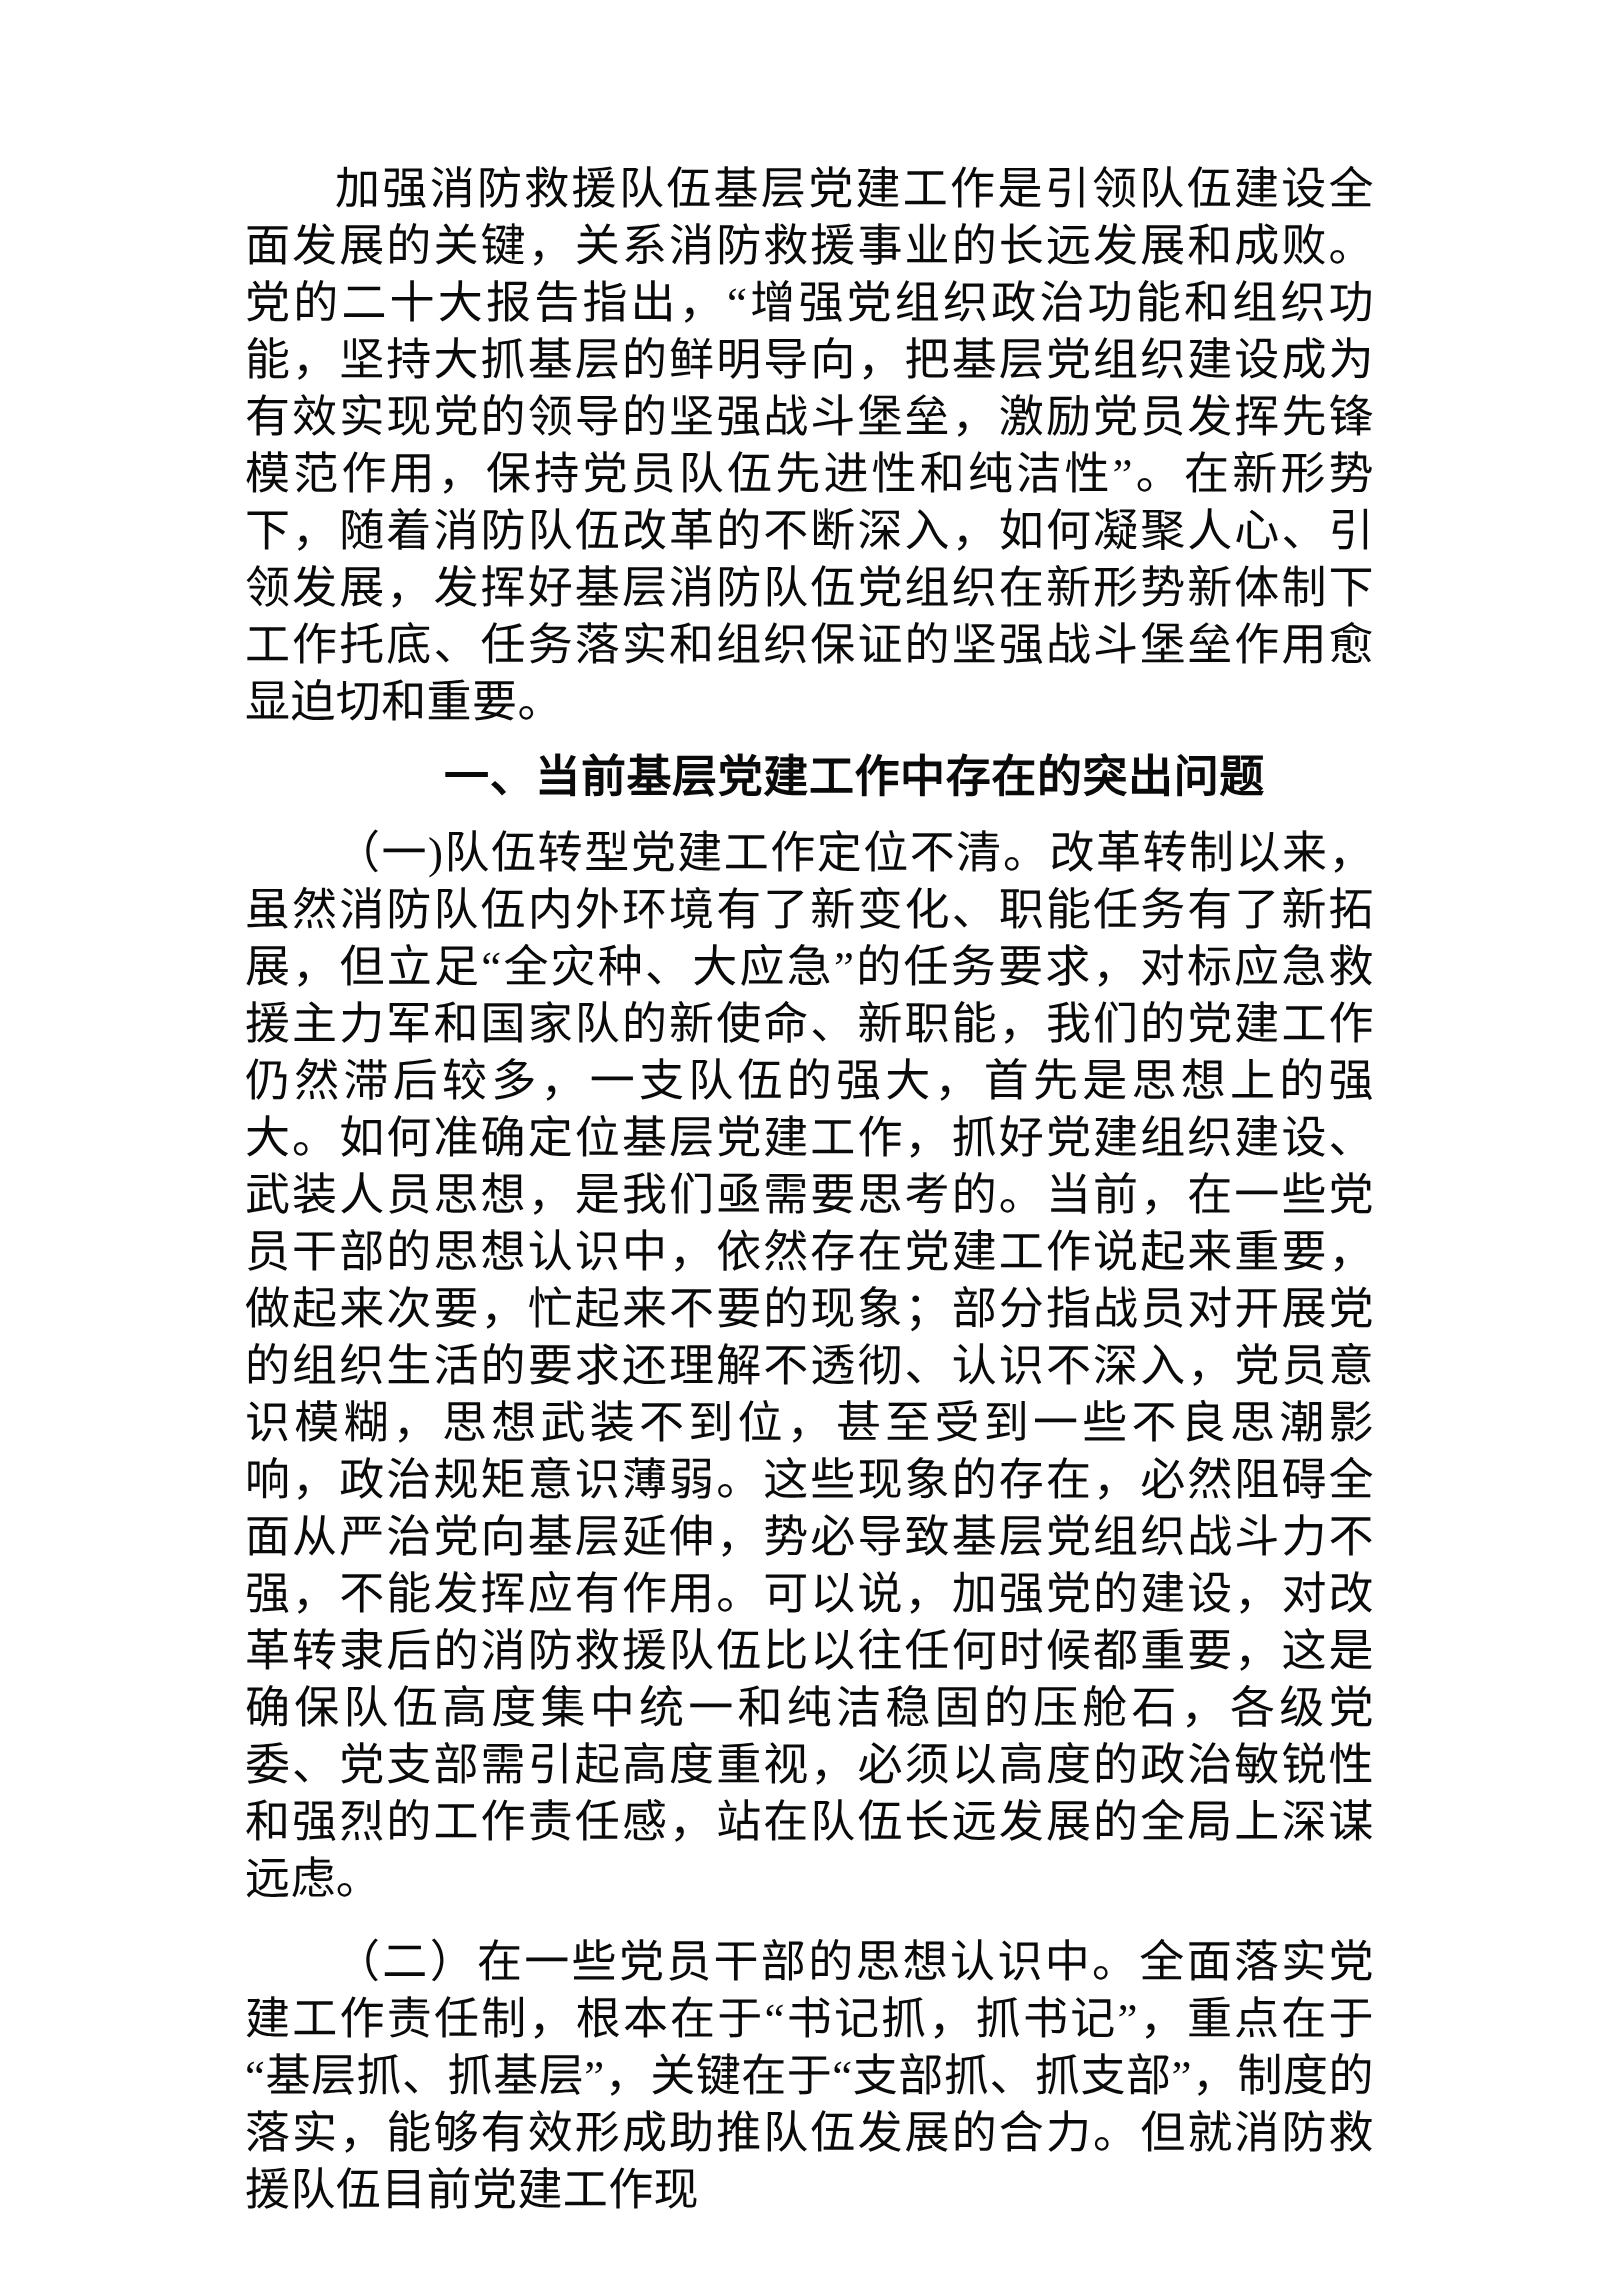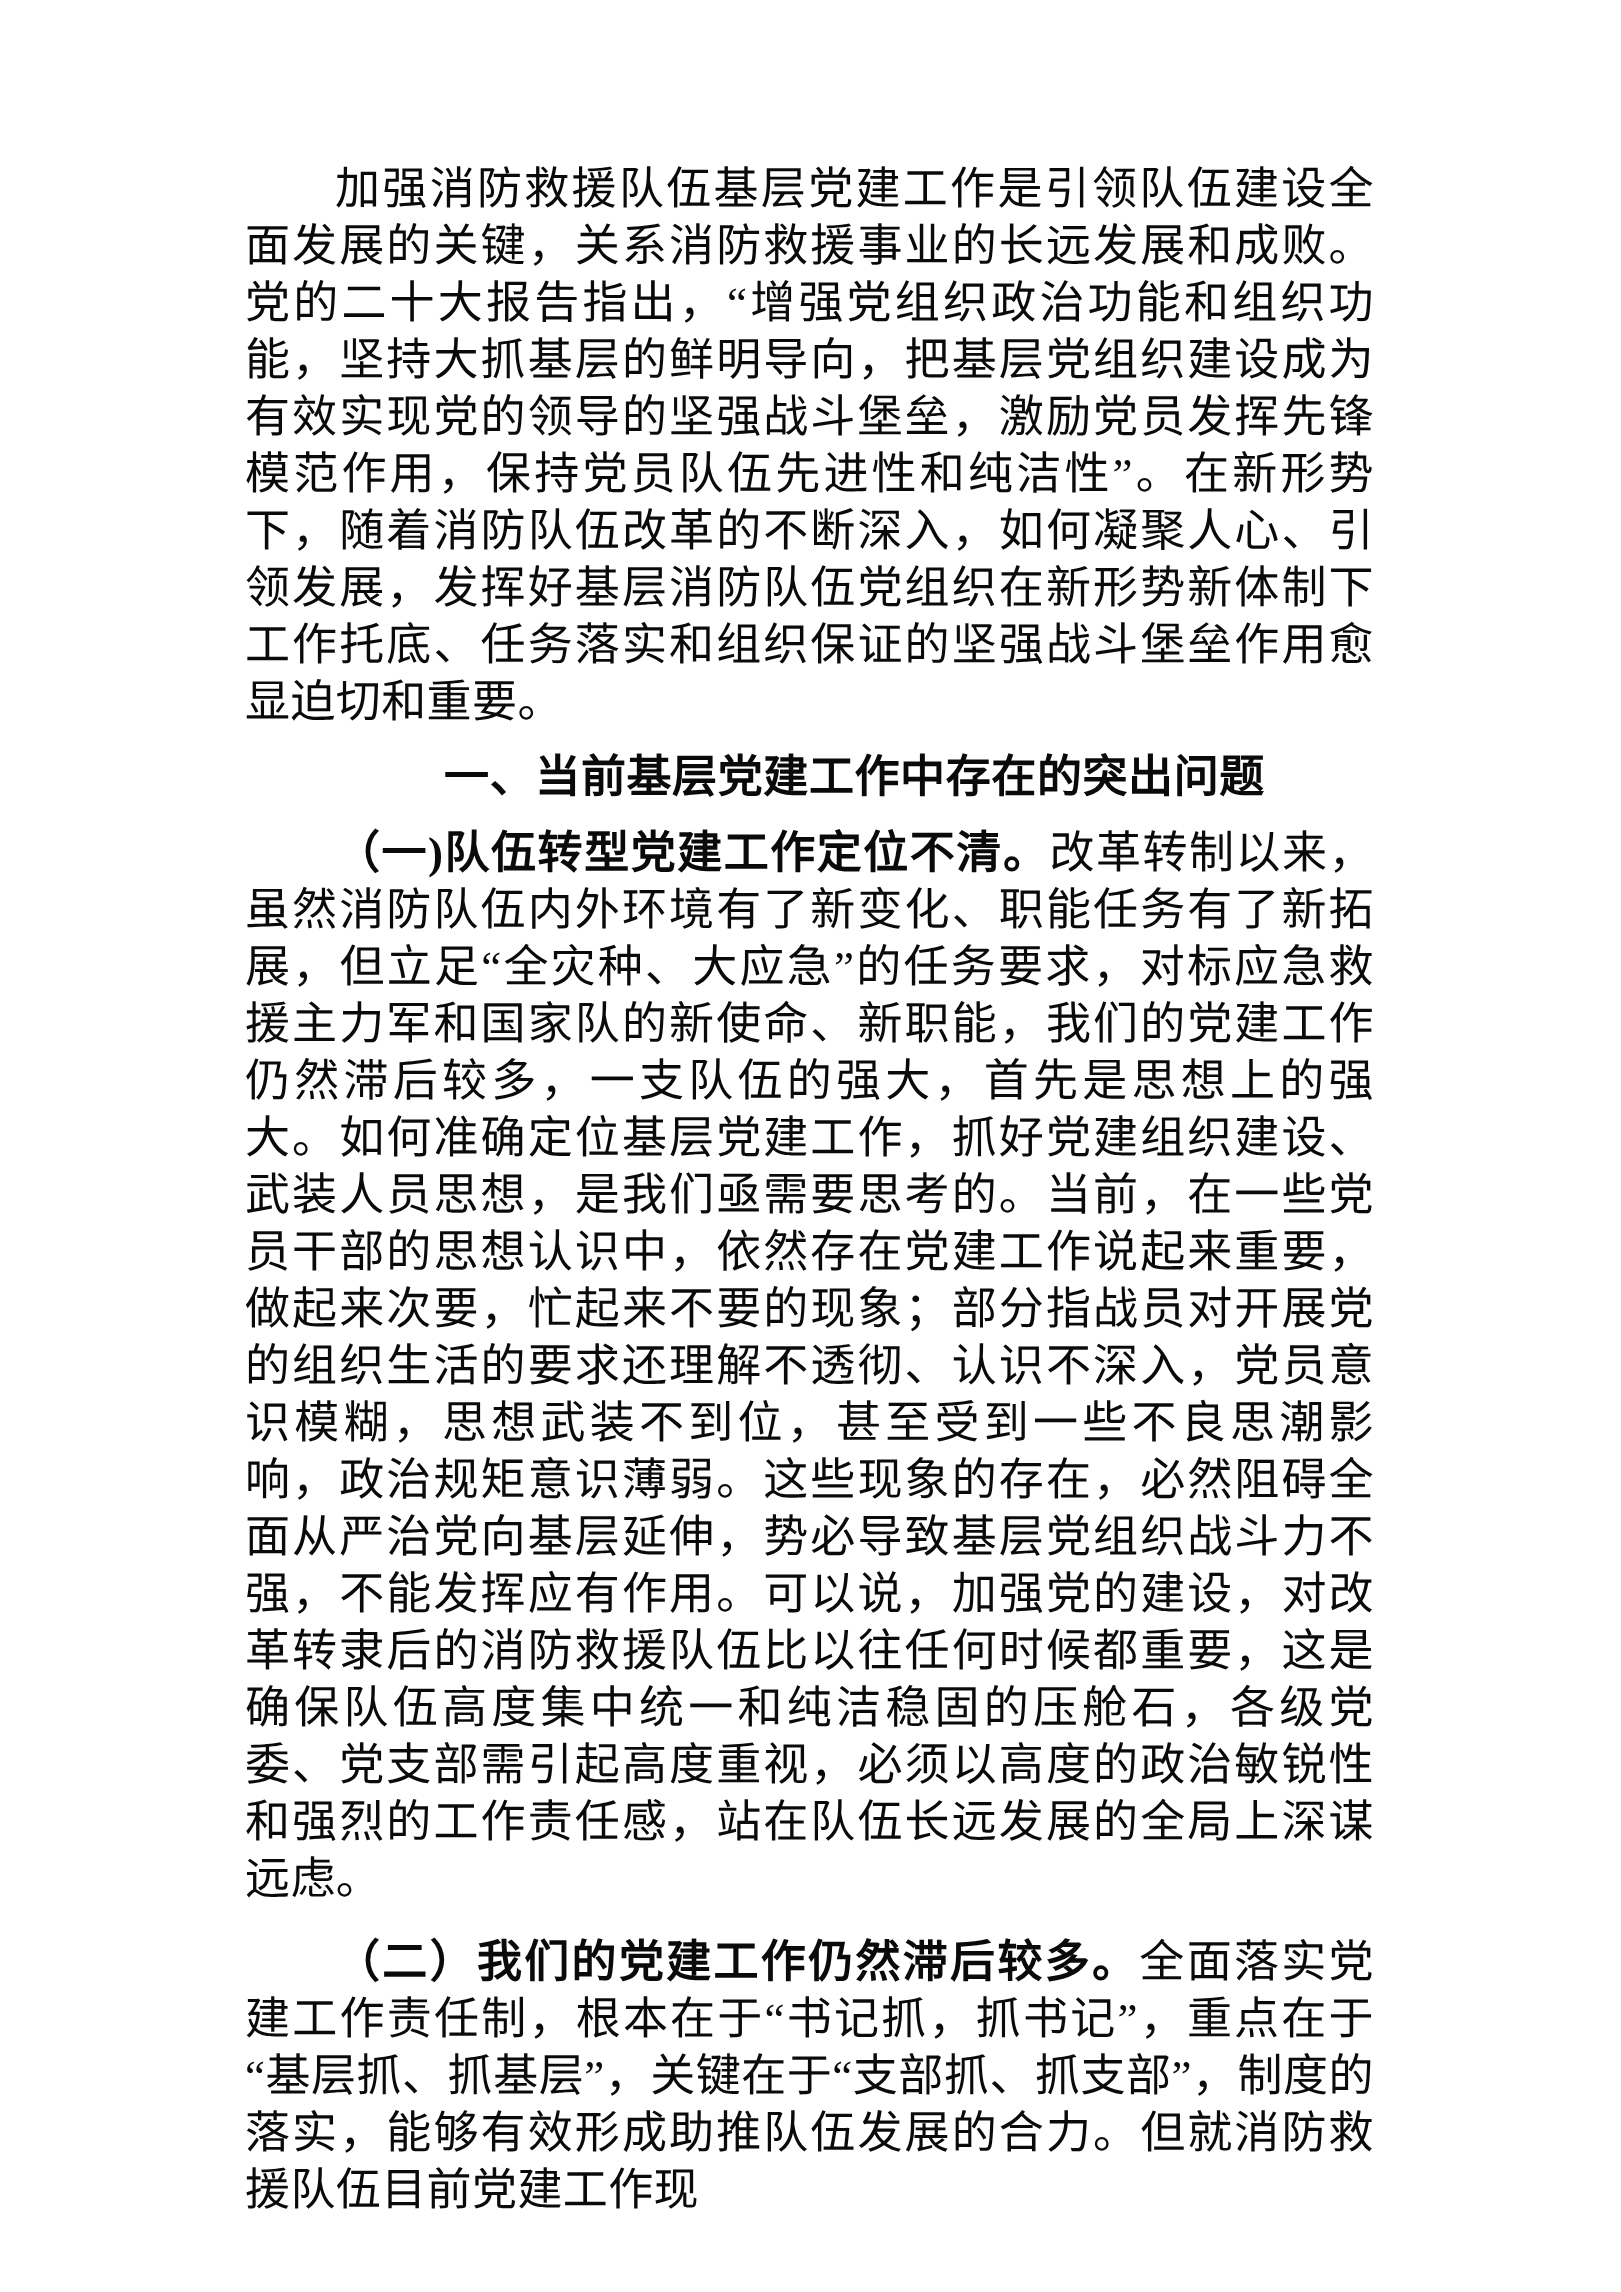--- a/index.html
+++ b/index.html
@@ -45,32 +45,32 @@
     line-height: 57px;
     font-weight: 700;
     text-indent: 2em;
     letter-spacing: 0.6px;
     text-align: center;
   }
   p.para + p.para {
     margin-top: 25.5px;
   }
   .lead {
-    font-weight: 700;
+    font-weight: 400;
   }
 </style>
 </head>
 <body>
 
 <div class="page">
   <div class="doc-body">
 
     <p class="para">加强消防救援队伍基层党建工作是引领队伍建设全面发展的关键，关系消防救援事业的长远发展和成败。党的二十大报告指出，“增强党组织政治功能和组织功能，坚持大抓基层的鲜明导向，把基层党组织建设成为有效实现党的领导的坚强战斗堡垒，激励党员发挥先锋模范作用，保持党员队伍先进性和纯洁性”。在新形势下，随着消防队伍改革的不断深入，如何凝聚人心、引领发展，发挥好基层消防队伍党组织在新形势新体制下工作托底、任务落实和组织保证的坚强战斗堡垒作用愈显迫切和重要。</p>
 
     <h2 class="section-heading">一、当前基层党建工作中存在的突出问题</h2>
 
     <p class="para"><span class="lead">（一)队伍转型党建工作定位不清。</span><span>改革转制以来，虽然消防队伍内外环境有了新变化、职能任务有了新拓展，但立足“全灾种、大应急”的任务要求，对标应急救援主力军和国家队的新使命、新职能，我们的党建工作仍然滞后较多，一支队伍的强大，首先是思想上的强大。如何准确定位基层党建工作，抓好党建组织建设、武装人员思想，是我们亟需要思考的。当前，在一些党员干部的思想认识中，依然存在党建工作说起来重要，做起来次要，忙起来不要的现象；部分指战员对开展党的组织生活的要求还理解不透彻、认识不深入，党员意识模糊，思想武装不到位，甚至受到一些不良思潮影响，政治规矩意识薄弱。这些现象的存在，必然阻碍全面从严治党向基层延伸，势必导致基层党组织战斗力不强，不能发挥应有作用。可以说，加强党的建设，对改革转隶后的消防救援队伍比以往任何时候都重要，这是确保队伍高度集中统一和纯洁稳固的压舱石，各级党委、党支部需引起高度重视，必须以高度的政治敏锐性和强烈的工作责任感，站在队伍长远发展的全局上深谋远虑。</span></p>
 
-    <p class="para"><span class="lead">（二）我们的党建工作仍然滞后较多。</span><span>全面落实党建工作责任制，根本在于“书记抓，抓书记”，重点在于“基层抓、抓基层”，关键在于“支部抓、抓支部”，制度的落实，能够有效形成助推队伍发展的合力。但就消防救援队伍目前党建工作现</span></p>
+    <p class="para"><span class="lead">（二）在一些党员干部的思想认识中。</span><span>全面落实党建工作责任制，根本在于“书记抓，抓书记”，重点在于“基层抓、抓基层”，关键在于“支部抓、抓支部”，制度的落实，能够有效形成助推队伍发展的合力。但就消防救援队伍目前党建工作现</span></p>
 
   </div>
 </div>
 
 
 </body></html>

